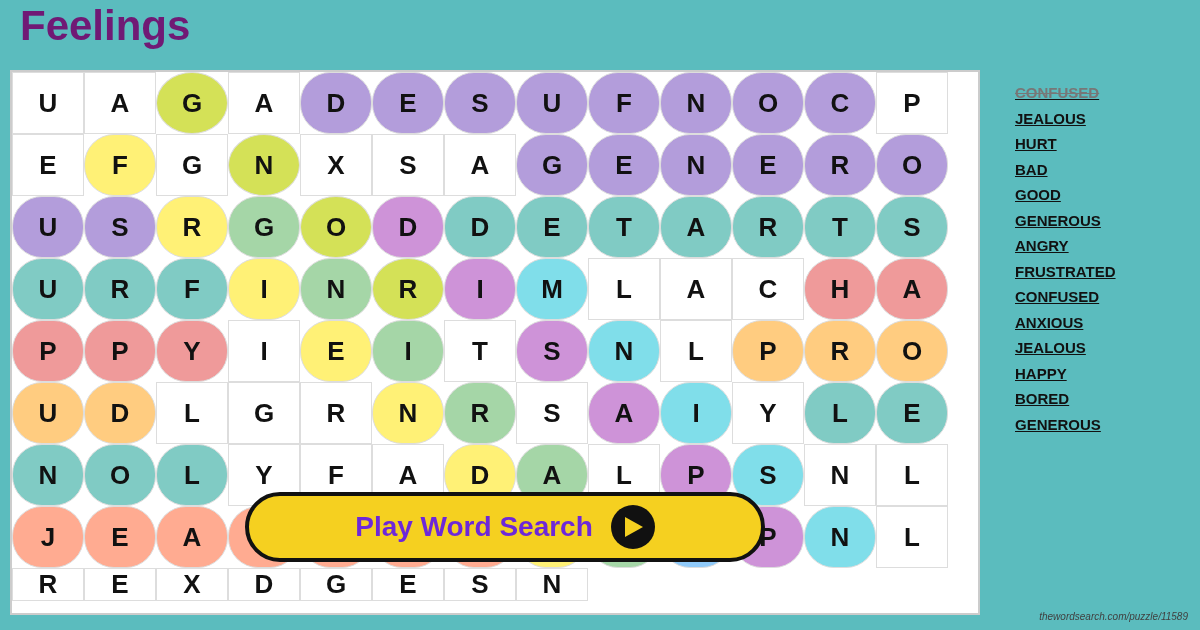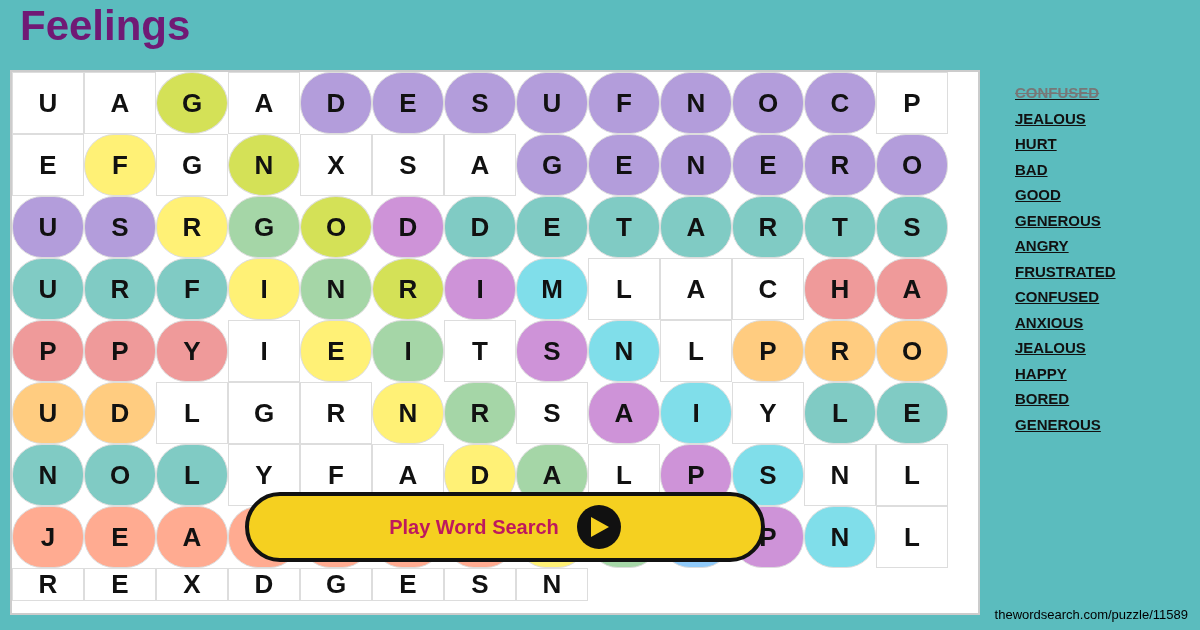--- a/index.html
+++ b/index.html
@@ -92,23 +92,23 @@
       display: flex;
       align-items: center;
       justify-content: center;
       gap: 18px;
       cursor: pointer;
       border: 4px solid #111;
       z-index: 10;
     }
 
     #play-button-text {
-      font-size: 20px;
+      font-size: 28px;
       font-weight: 900;
-      color: #be185d;
+      color: #6d28d9;
       font-family: Arial Black, Arial, sans-serif;
     }
 
     #play-icon {
       width: 44px;
       height: 44px;
       background: #111;
       border-radius: 50%;
       display: flex;
       align-items: center;
@@ -123,23 +123,24 @@
       border-style: solid;
       border-width: 10px 0 10px 18px;
       border-color: transparent transparent transparent #f5d020;
       margin-left: 3px;
     }
 
     #attribution {
       position: absolute;
       bottom: 8px;
       right: 12px;
-      font-size: 13px;
-      color: #000000;
+      font-size: 10px;
+      color: #404040;
       font-family: Arial, sans-serif;
+      font-style: italic;
     }
   </style>
 </head>
 <body>
 
 <div id="title">Feelings</div>
 
 <div id="puzzle-container">
 
   <div class="grid">

